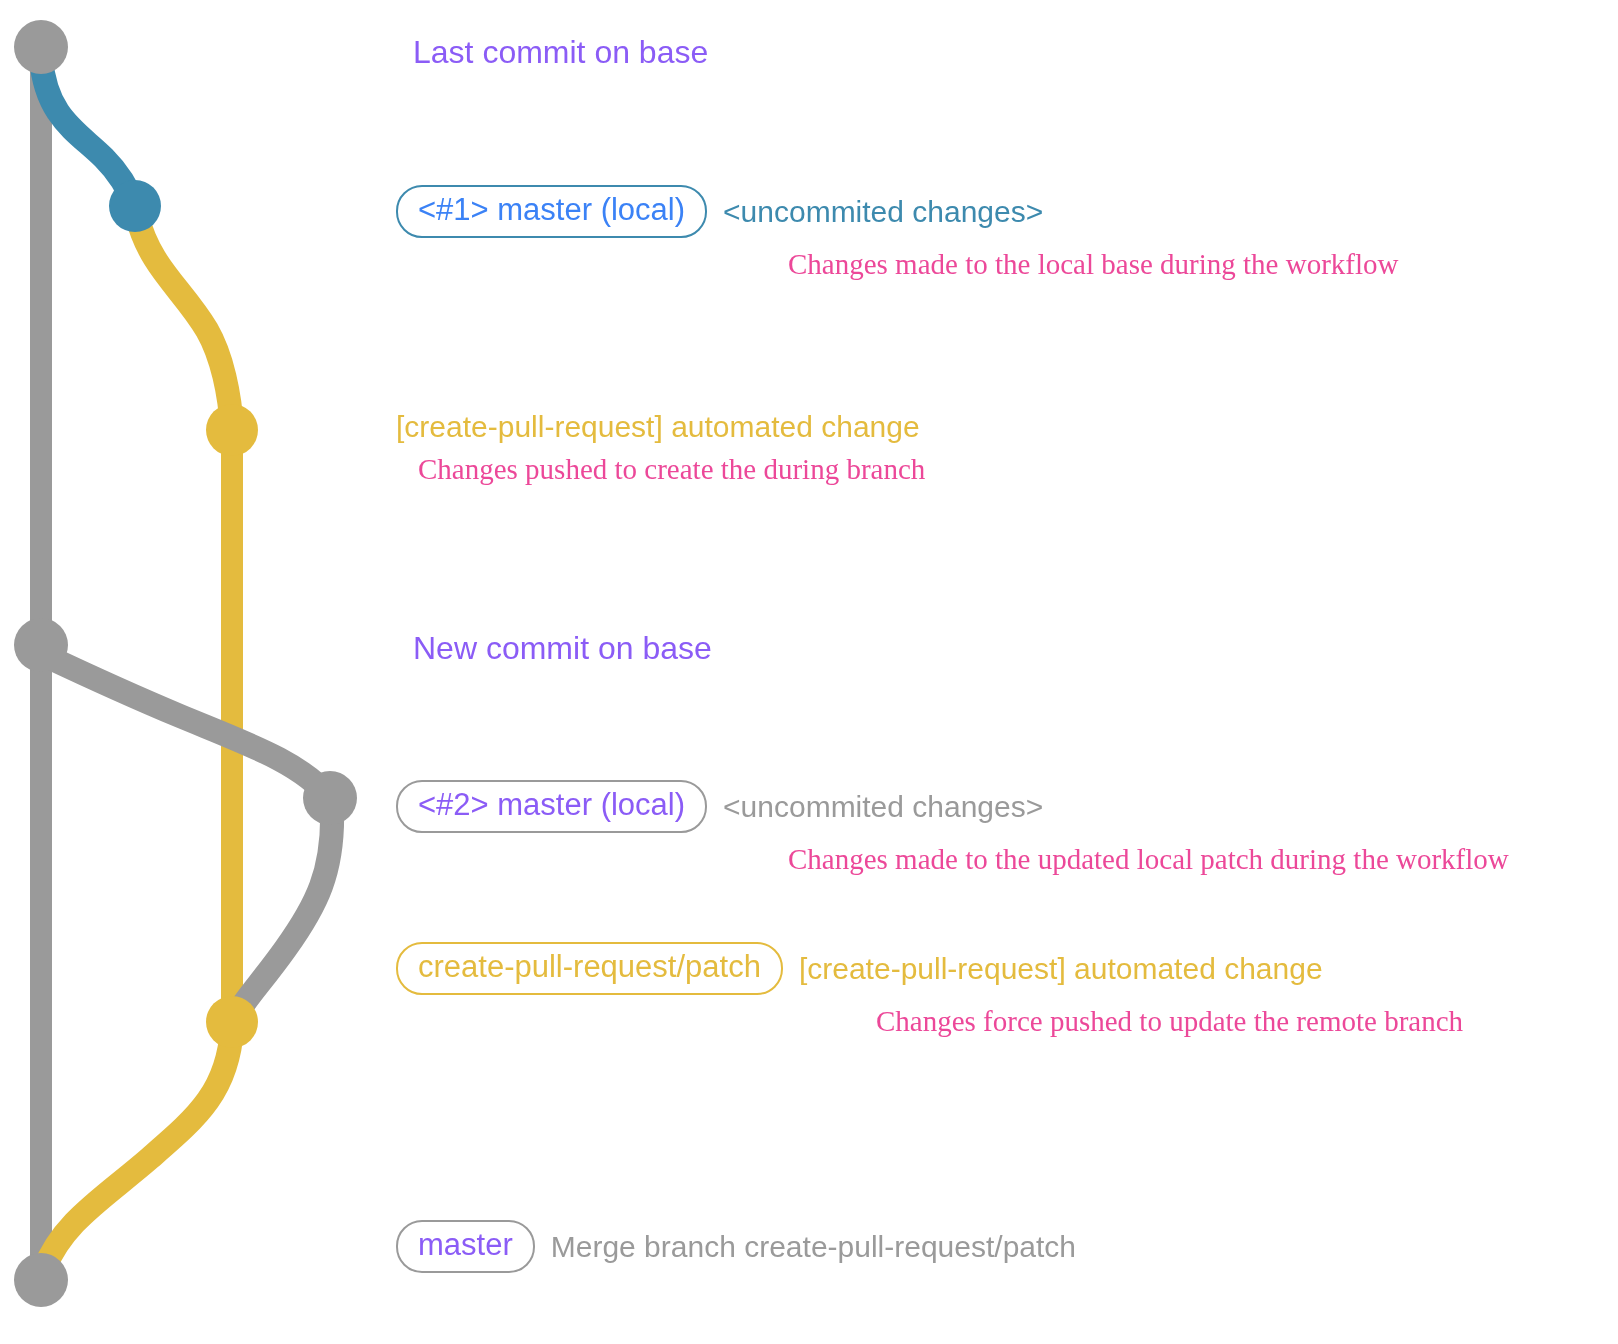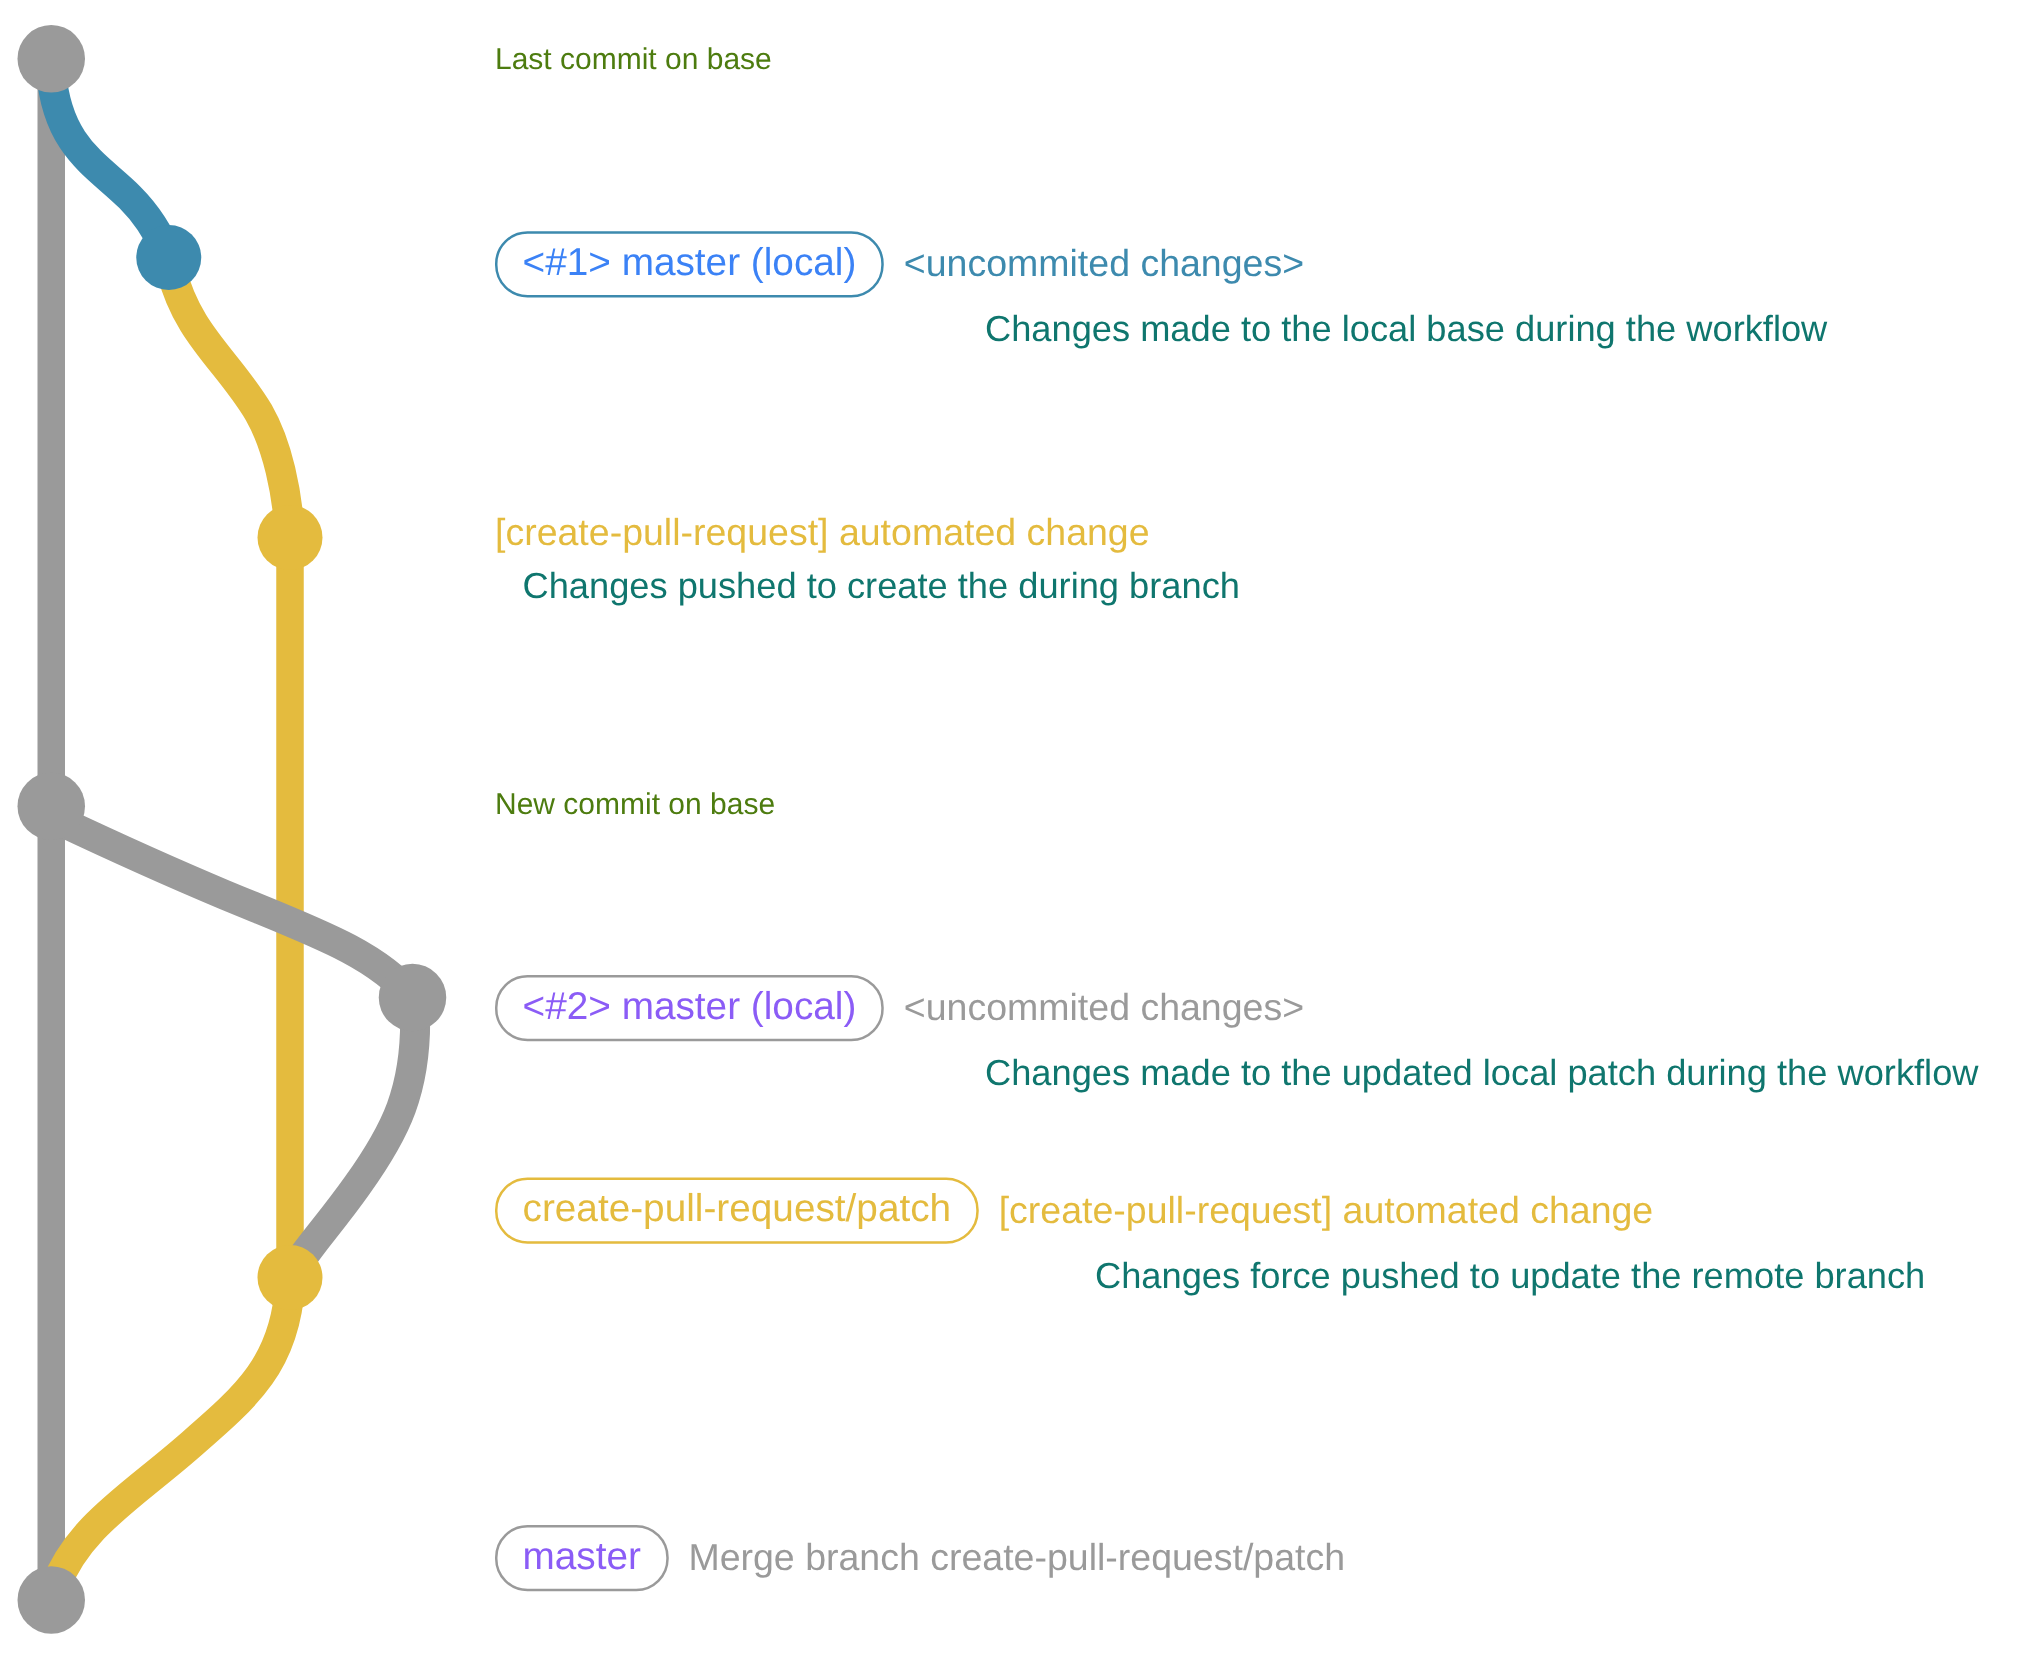--- a/index.html
+++ b/index.html
@@ -62,31 +62,32 @@
   .headline {
     font-size: 30px;
     line-height: 1.1;
     white-space: nowrap;
   }
   .headline.blue { color: #3d8aae; }
   .headline.gold { color: #e4bb3e; }
   .headline.grey { color: #9a9a9a; }
   .headline.with-pill { margin-left: 16px; }
   .subtext {
-    font-family: Liberation Sans, sans-serif;
+    font-family: Liberation Serif, serif;
     font-size: 29px;
-    color: #0f766e;
+    color: #ec4899;
     white-space: nowrap;
     margin-top: 10px;
   }
   .plain-title {
     position: absolute;
-    font-size: 24px;
-    color: #4d7c0f;
+    font-size: 32px;
+    color: #8b5cf6;
     white-space: nowrap;
+    margin-left: 17px;
   }
 </style>
 </head>
 <body>
 
 <svg id="graph-canvas" viewBox="0 0 1618 1344" preserveAspectRatio="none" aria-hidden="true">
 
   <path d="M 41 47 L 41 1280" stroke="#9a9a9a" stroke-width="22" fill="none" stroke-linecap="round"></path>
 
   <path d="M 41 58 C 46 118, 78 132, 104 158 C 118 172, 128 188, 135 206" stroke="#3d8aae" stroke-width="24" fill="none" stroke-linecap="round"></path>

